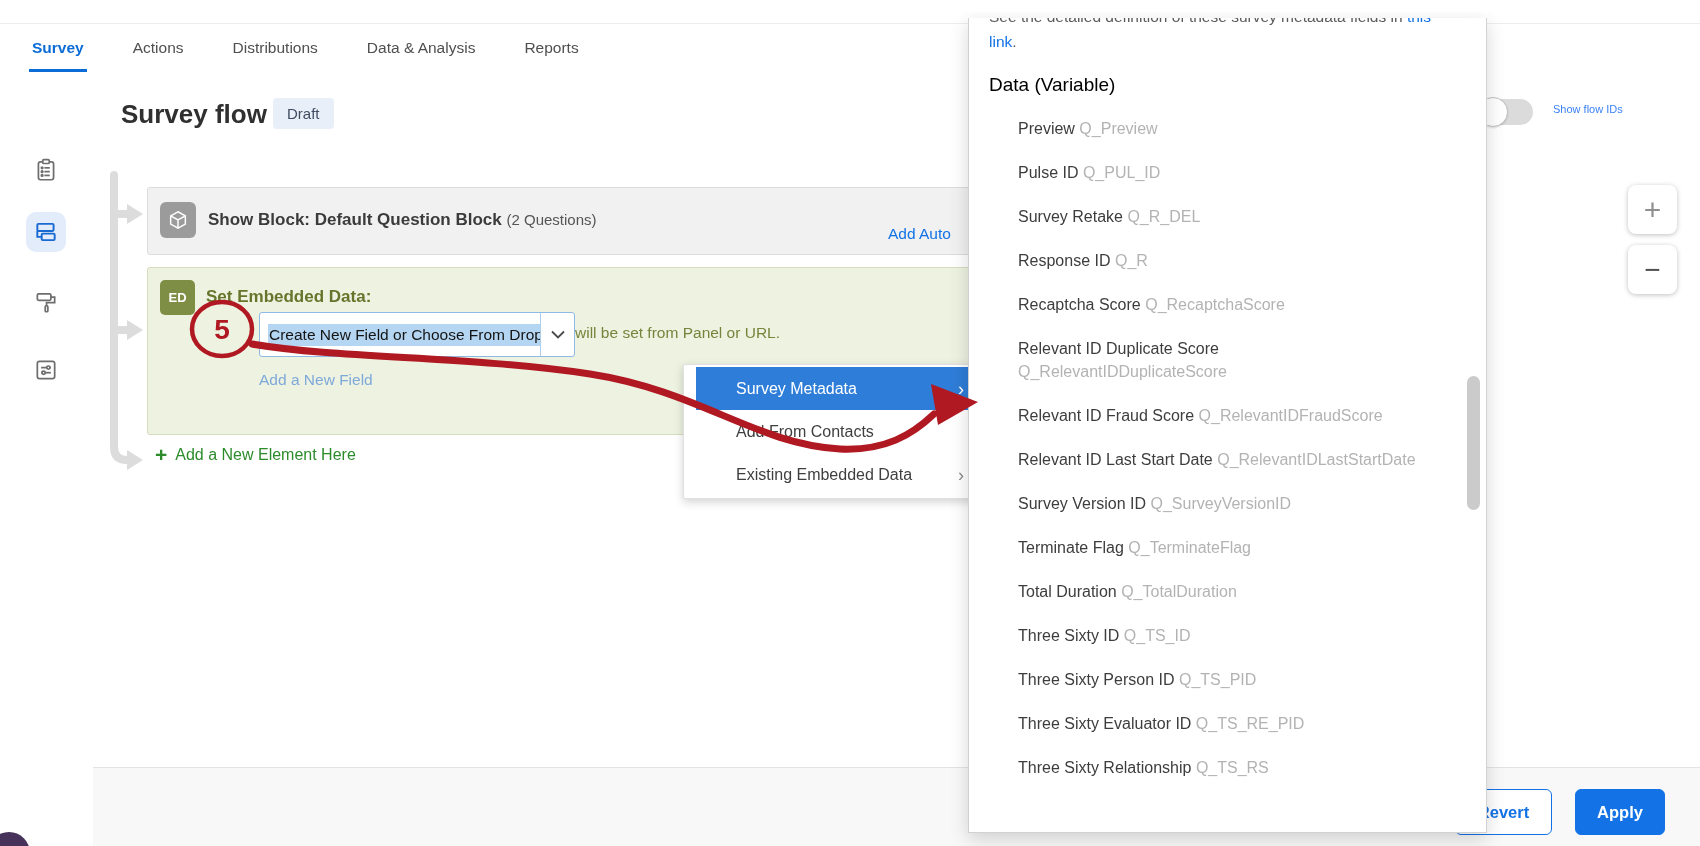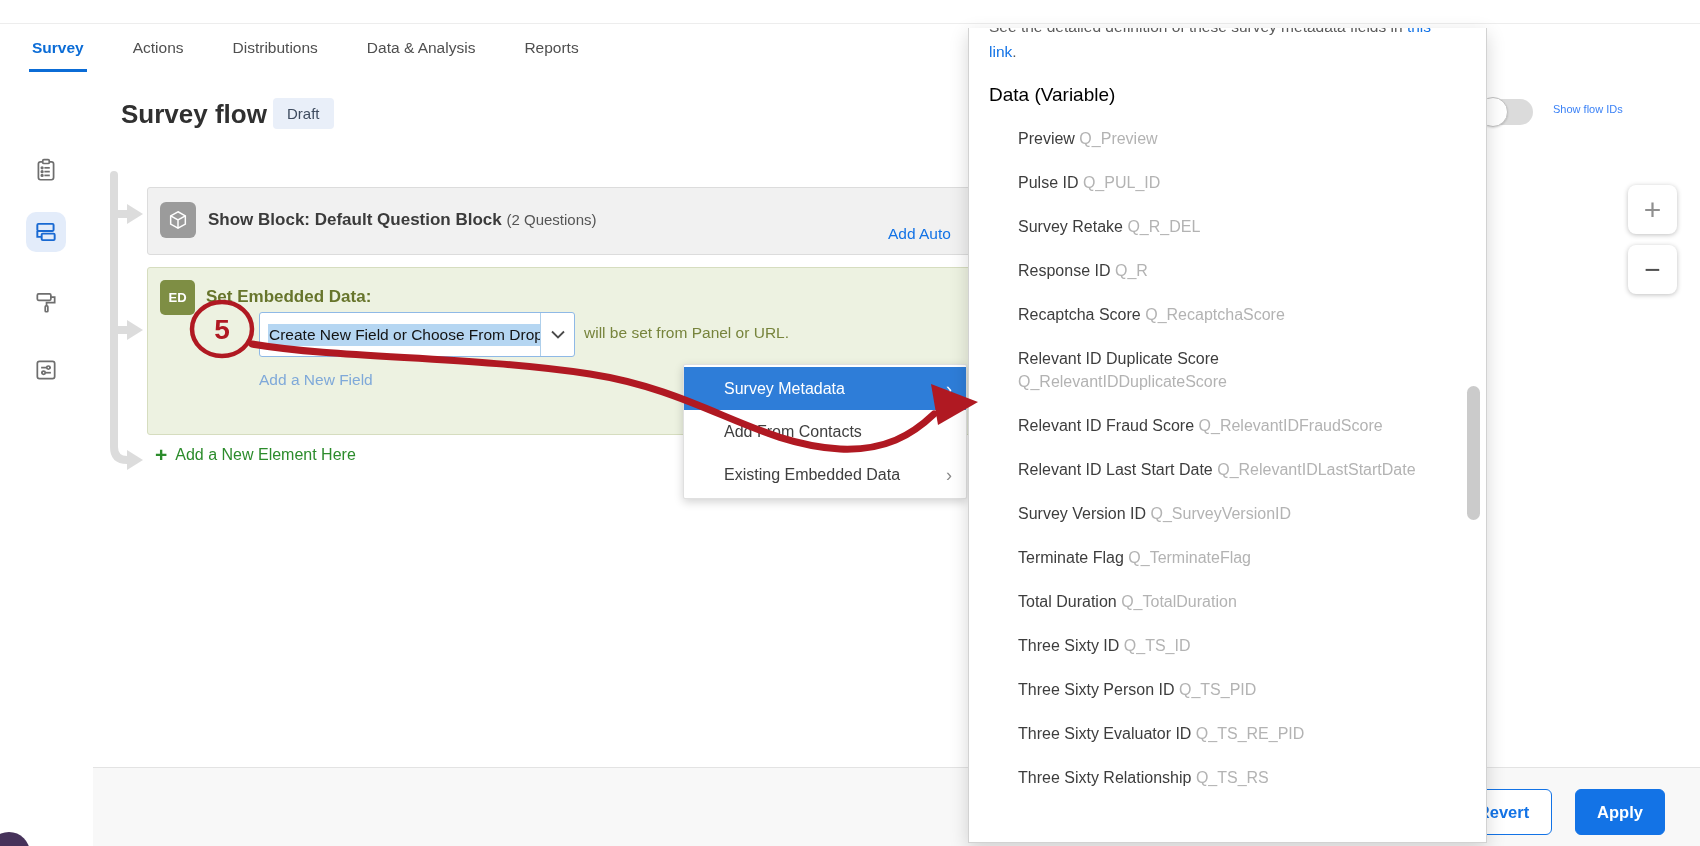--- a/index.html
+++ b/index.html
@@ -45,37 +45,37 @@
   .ed-box{position:absolute;left:54px;top:105px;width:1315px;height:166px;background:#edf2e1;
           border:1px solid #d6ddbf;border-radius:3px;}
   .ed-icon{position:absolute;left:12px;top:12px;width:35px;height:35px;background:#7e8e44;border-radius:5px;
            color:#fff;font-size:13px;font-weight:700;display:flex;align-items:center;justify-content:center;}
   .ed-title{position:absolute;left:58px;top:19px;font-size:17px;font-weight:700;color:#67752c;}
   .ed-input{position:absolute;left:111px;top:44px;width:316px;height:45px;background:#fff;
             border:1px solid #8fb9e6;border-radius:3px;display:flex;box-sizing:border-box;cursor:text;}
   .ed-input-text{flex:1;display:flex;align-items:center;padding-left:8px;font-size:15.5px;color:#141414;white-space:nowrap;overflow:hidden;}
   .ed-input-text span{background:#b5d6f2;padding:2px 1px;}
   .ed-dd-btn{width:33px;border-left:1px solid #aecfeb;display:flex;align-items:center;justify-content:center;cursor:pointer;}
-  .ed-hint{position:absolute;left:436px;top:56px;font-size:15.5px;color:#77843c;white-space:nowrap;}
+  .ed-hint{position:absolute;left:427px;top:56px;font-size:15.5px;color:#77843c;white-space:nowrap;}
   .ed-addfield{position:absolute;left:111px;top:103px;font-size:15.5px;color:#7fa9d9;cursor:pointer;}
 
   .add-element{position:absolute;left:62px;top:284px;font-size:16px;color:#2c8c2c;cursor:pointer;display:flex;align-items:center;gap:8px;}
   .add-element .plus{font-size:21px;font-weight:700;line-height:16px;}
 
   
   .ctx-menu{position:absolute;left:683px;top:352px;width:282px;background:#fff;border:1px solid #e0e0e0;
-            border-radius:2px;box-shadow:0 3px 10px rgba(0,0,0,.18);z-index:30;padding:2px 0;}
+            border-radius:2px;box-shadow:0 3px 10px rgba(0,0,0,.18);z-index:30;padding:2px 12px;}
   .ctx-item{height:43px;display:flex;align-items:center;padding:0 16px 0 40px;font-size:16px;color:#3f3f3f;cursor:pointer;position:relative;}
   .ctx-item.highlight{background:#2e7dd8;color:#fff;}
   .ctx-chevron{position:absolute;right:14px;font-size:18px;line-height:1;}
   .ctx-item.highlight .ctx-chevron{color:#fff;}
   .ctx-item .ctx-chevron{color:#8a8a8a;}
 
   
-  .panel{position:absolute;left:968px;top:16px;width:519px;height:815px;background:#fff;
+  .panel{position:absolute;left:968px;top:6px;width:519px;height:815px;background:#fff;
          border:1px solid #d2d2d2;border-top:none;box-shadow:0 6px 18px rgba(0,0,0,.16);z-index:40;overflow:hidden;box-sizing:border-box;}
   .panel-intro{margin:-14px 0 0 20px;width:468px;font-size:15.5px;line-height:25px;color:#5a5a5a;}
   .panel-intro a{color:#1373e6;text-decoration:none;cursor:pointer;}
   .panel-section{margin:20px 0 0 20px;font-size:19px;color:#000000;}
   .panel-list{margin:21px 0 0 49px;}
   .p-item{margin-bottom:21px;font-size:16px;line-height:23px;cursor:pointer;}
   .p-name{color:#3d3d3d;font-weight:400;}
   .p-code{color:#b3b3b3;}
   .p-item.wrap .p-code{display:block;}
   .panel-scroll{position:absolute;left:498px;top:358px;width:13px;height:134px;background:#cbcbcb;border-radius:7px;cursor:pointer;}

